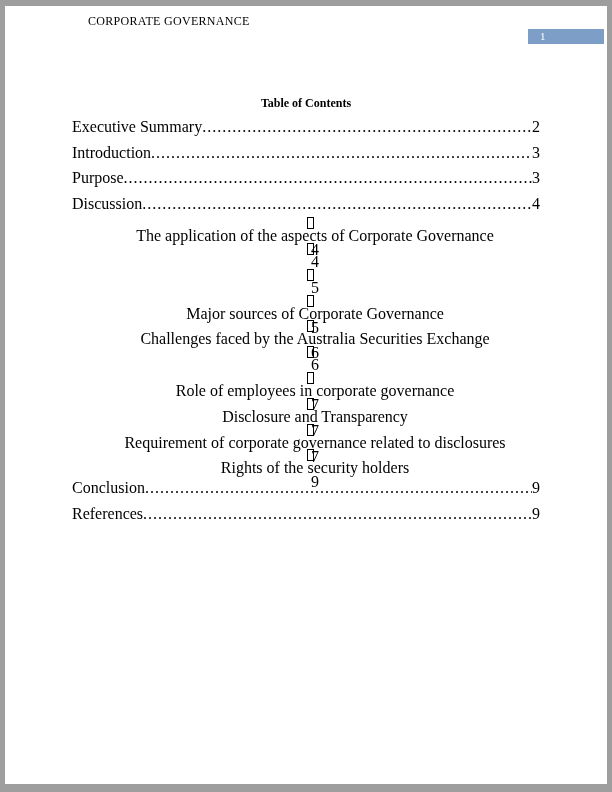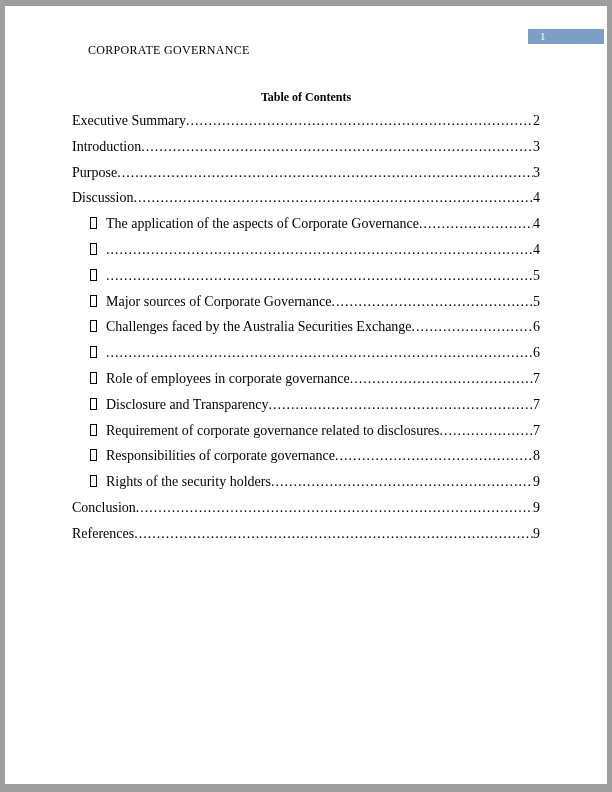--- a/index.html
+++ b/index.html
@@ -16,63 +16,63 @@
     left: 5px;
     width: 602px;
     height: 778px;
     background: #ffffff;
     font-family: "Liberation Serif", serif;
     color: #000000;
   }
   .header-title {
     position: absolute;
     left: 83px;
-    top: 37px;
+    top: 8px;
     font-size: 12px;
     letter-spacing: 0.3px;
     white-space: nowrap;
   }
   .pagenum-box {
     position: absolute;
     left: 523px;
     top: 23px;
     width: 76px;
     height: 15px;
     box-sizing: border-box;
     display: flex;
     align-items: center;
     padding-left: 12px;
     color: #ffffff;
     font-size: 11px;
     line-height: 15px;
   }
   .toc-title {
     position: absolute;
-    top: 84px;
+    top: 90px;
     left: 67px;
     width: 468px;
     margin: 0;
     text-align: center;
     font-size: 12px;
     font-weight: bold;
   }
   .toc {
     position: absolute;
     top: 108px;
     left: 67px;
     width: 468px;
   }
   .toc-row {
     display: flex;
-    align-items: flex-start;
+    align-items: center;
     height: 25.8px;
-    font-size: 14px;
+    font-size: 16px;
     line-height: 14px;
   }
-  .toc-row.level-1 { padding-left: 18px; }
+  .toc-row.level-1 { padding-left: 18px; flex-direction: column; }
   .bullet {
     flex: none;
     width: 5px;
     height: 10px;
     border: 1px solid #000000;
     margin-right: 9px;
   }
   .label {
     flex: none;
     white-space: nowrap;
@@ -176,26 +176,20 @@
     <span class="pagenum">7</span>
   </div>
       <div class="toc-row level-1">
     <span class="bullet"></span>
     <span class="label">Requirement of corporate governance related to disclosures</span>
     <span class="leader"></span>
     <span class="pagenum">7</span>
   </div>
       <div class="toc-row level-1">
     <span class="bullet"></span>
-    <span class="label">Responsibilities of corporate governance</span>
-    <span class="leader"></span>
-    <span class="pagenum">8</span>
-  </div>
-      <div class="toc-row level-1">
-    <span class="bullet"></span>
     <span class="label">Rights of the security holders</span>
     <span class="leader"></span>
     <span class="pagenum">9</span>
   </div>
       <div class="toc-row level-0">
 
     <span class="label">Conclusion</span>
     <span class="leader"></span>
     <span class="pagenum">9</span>
   </div>

